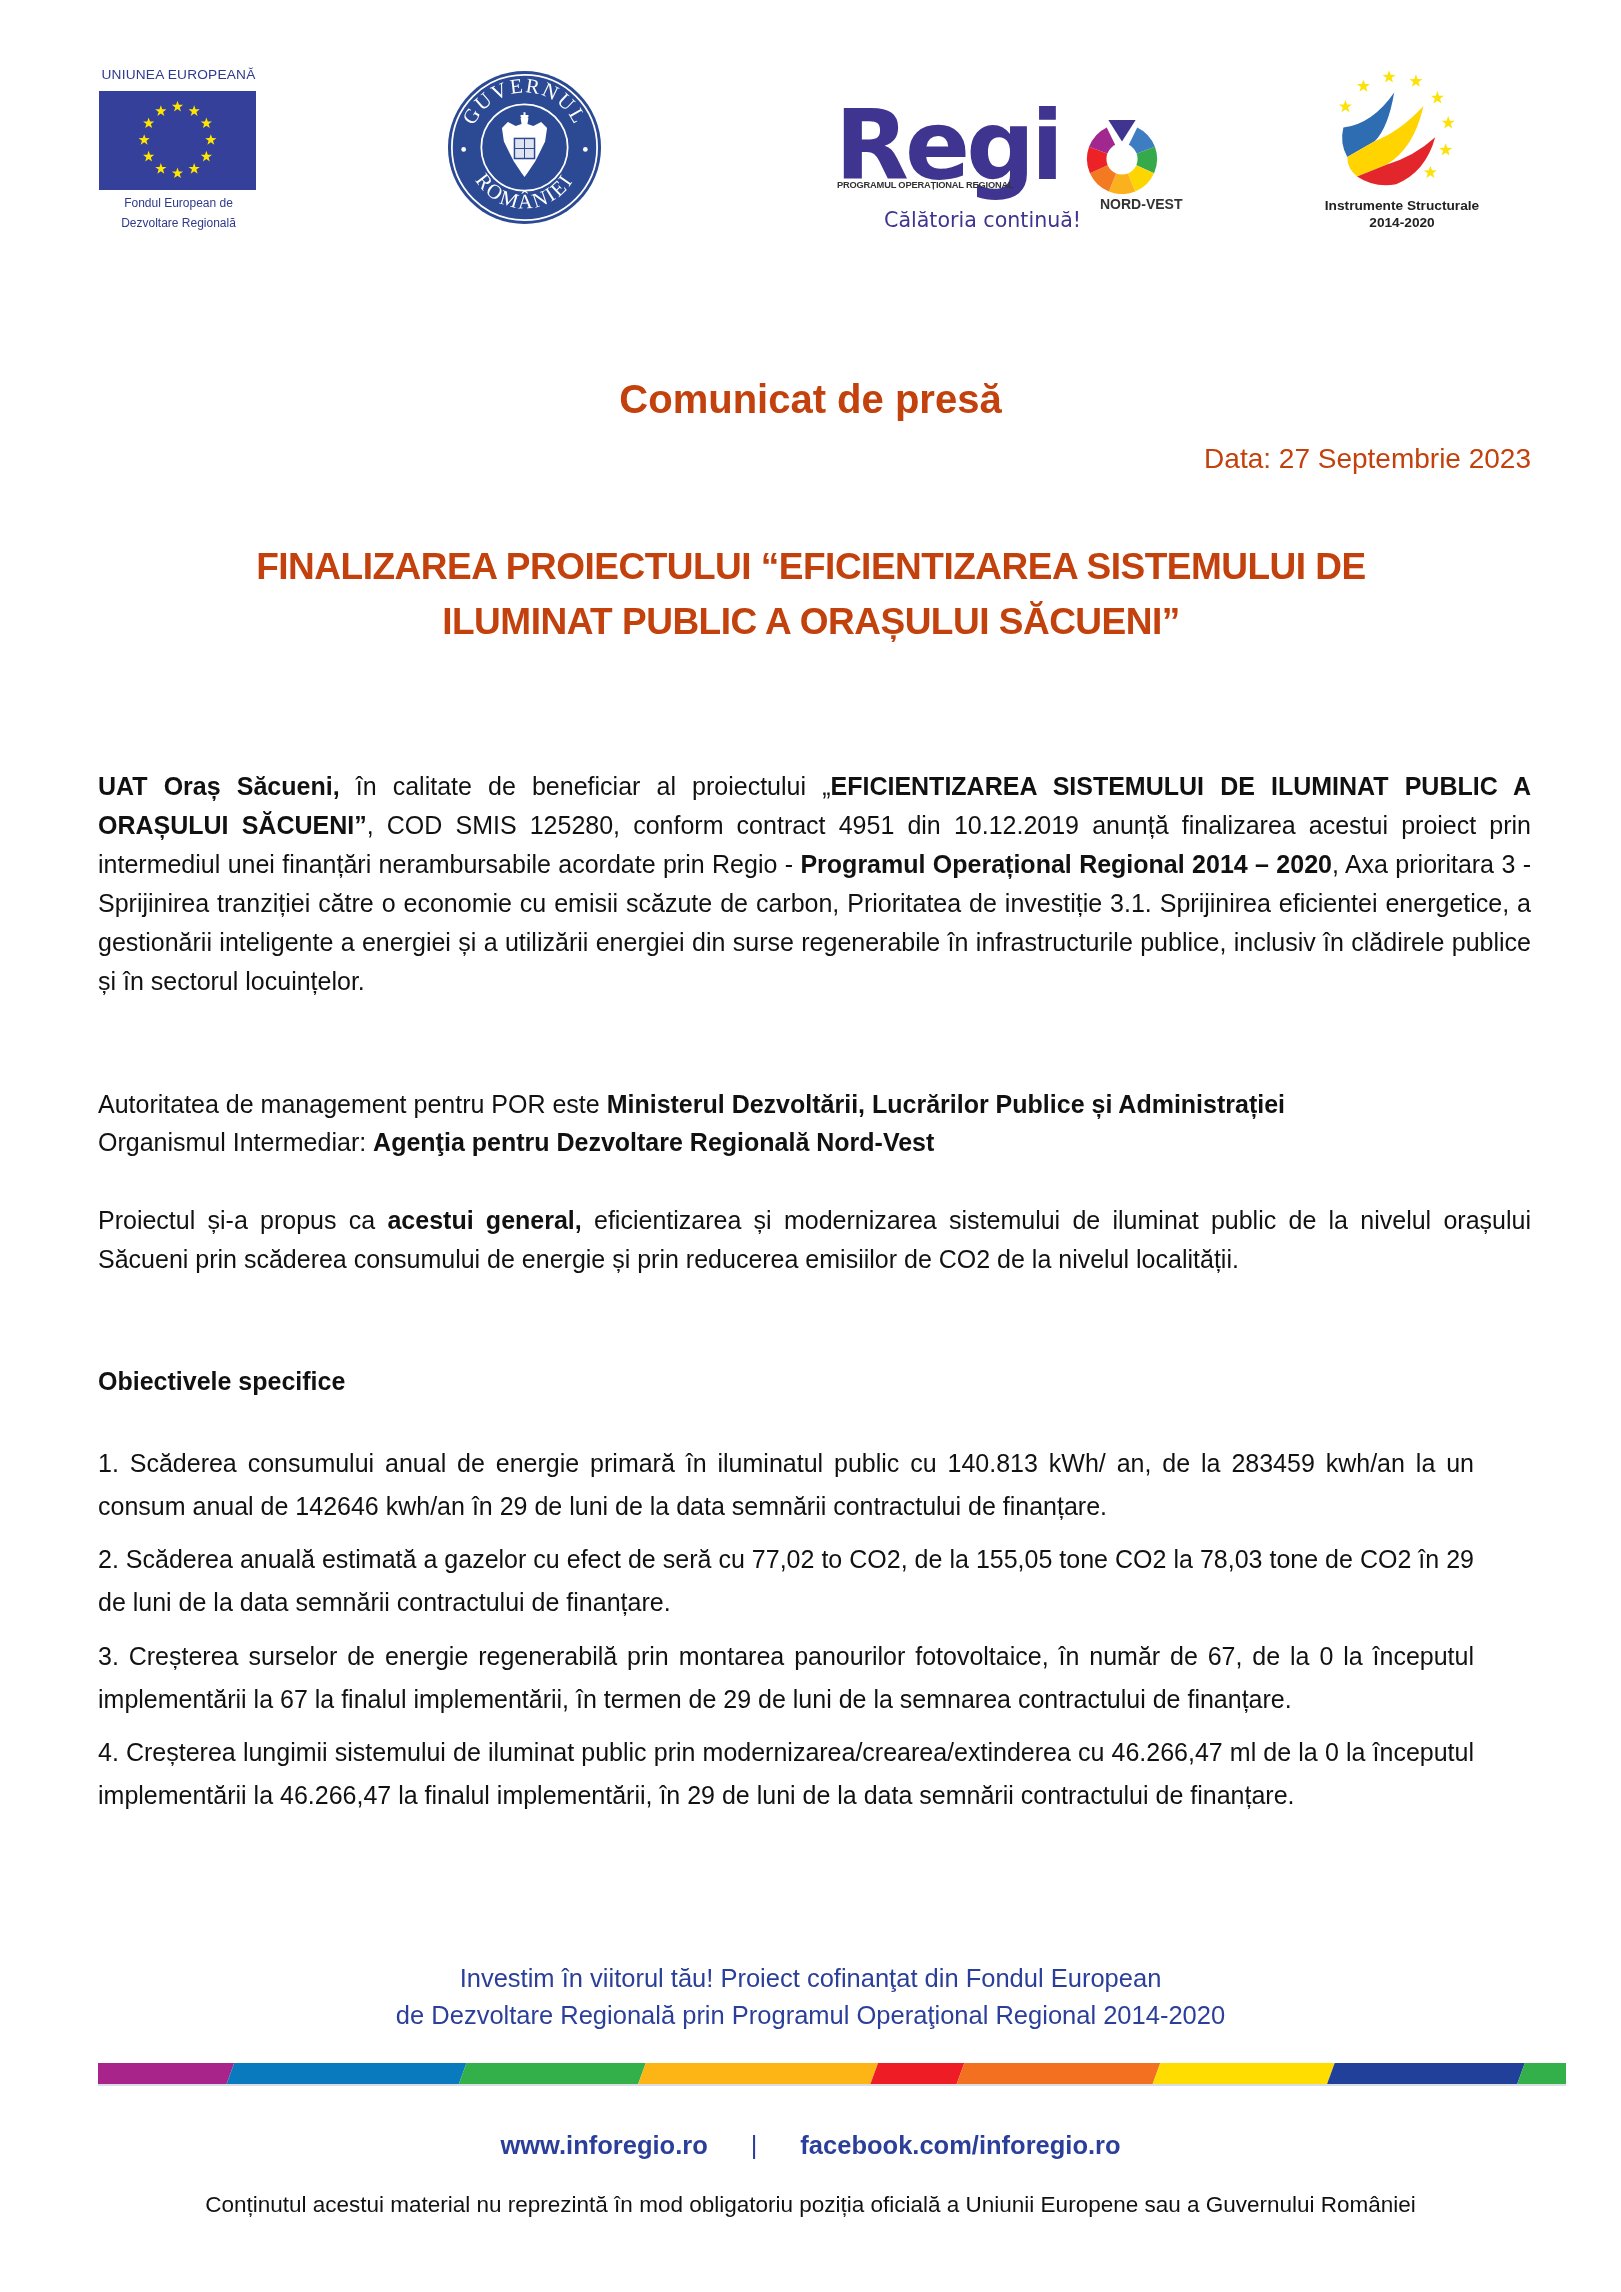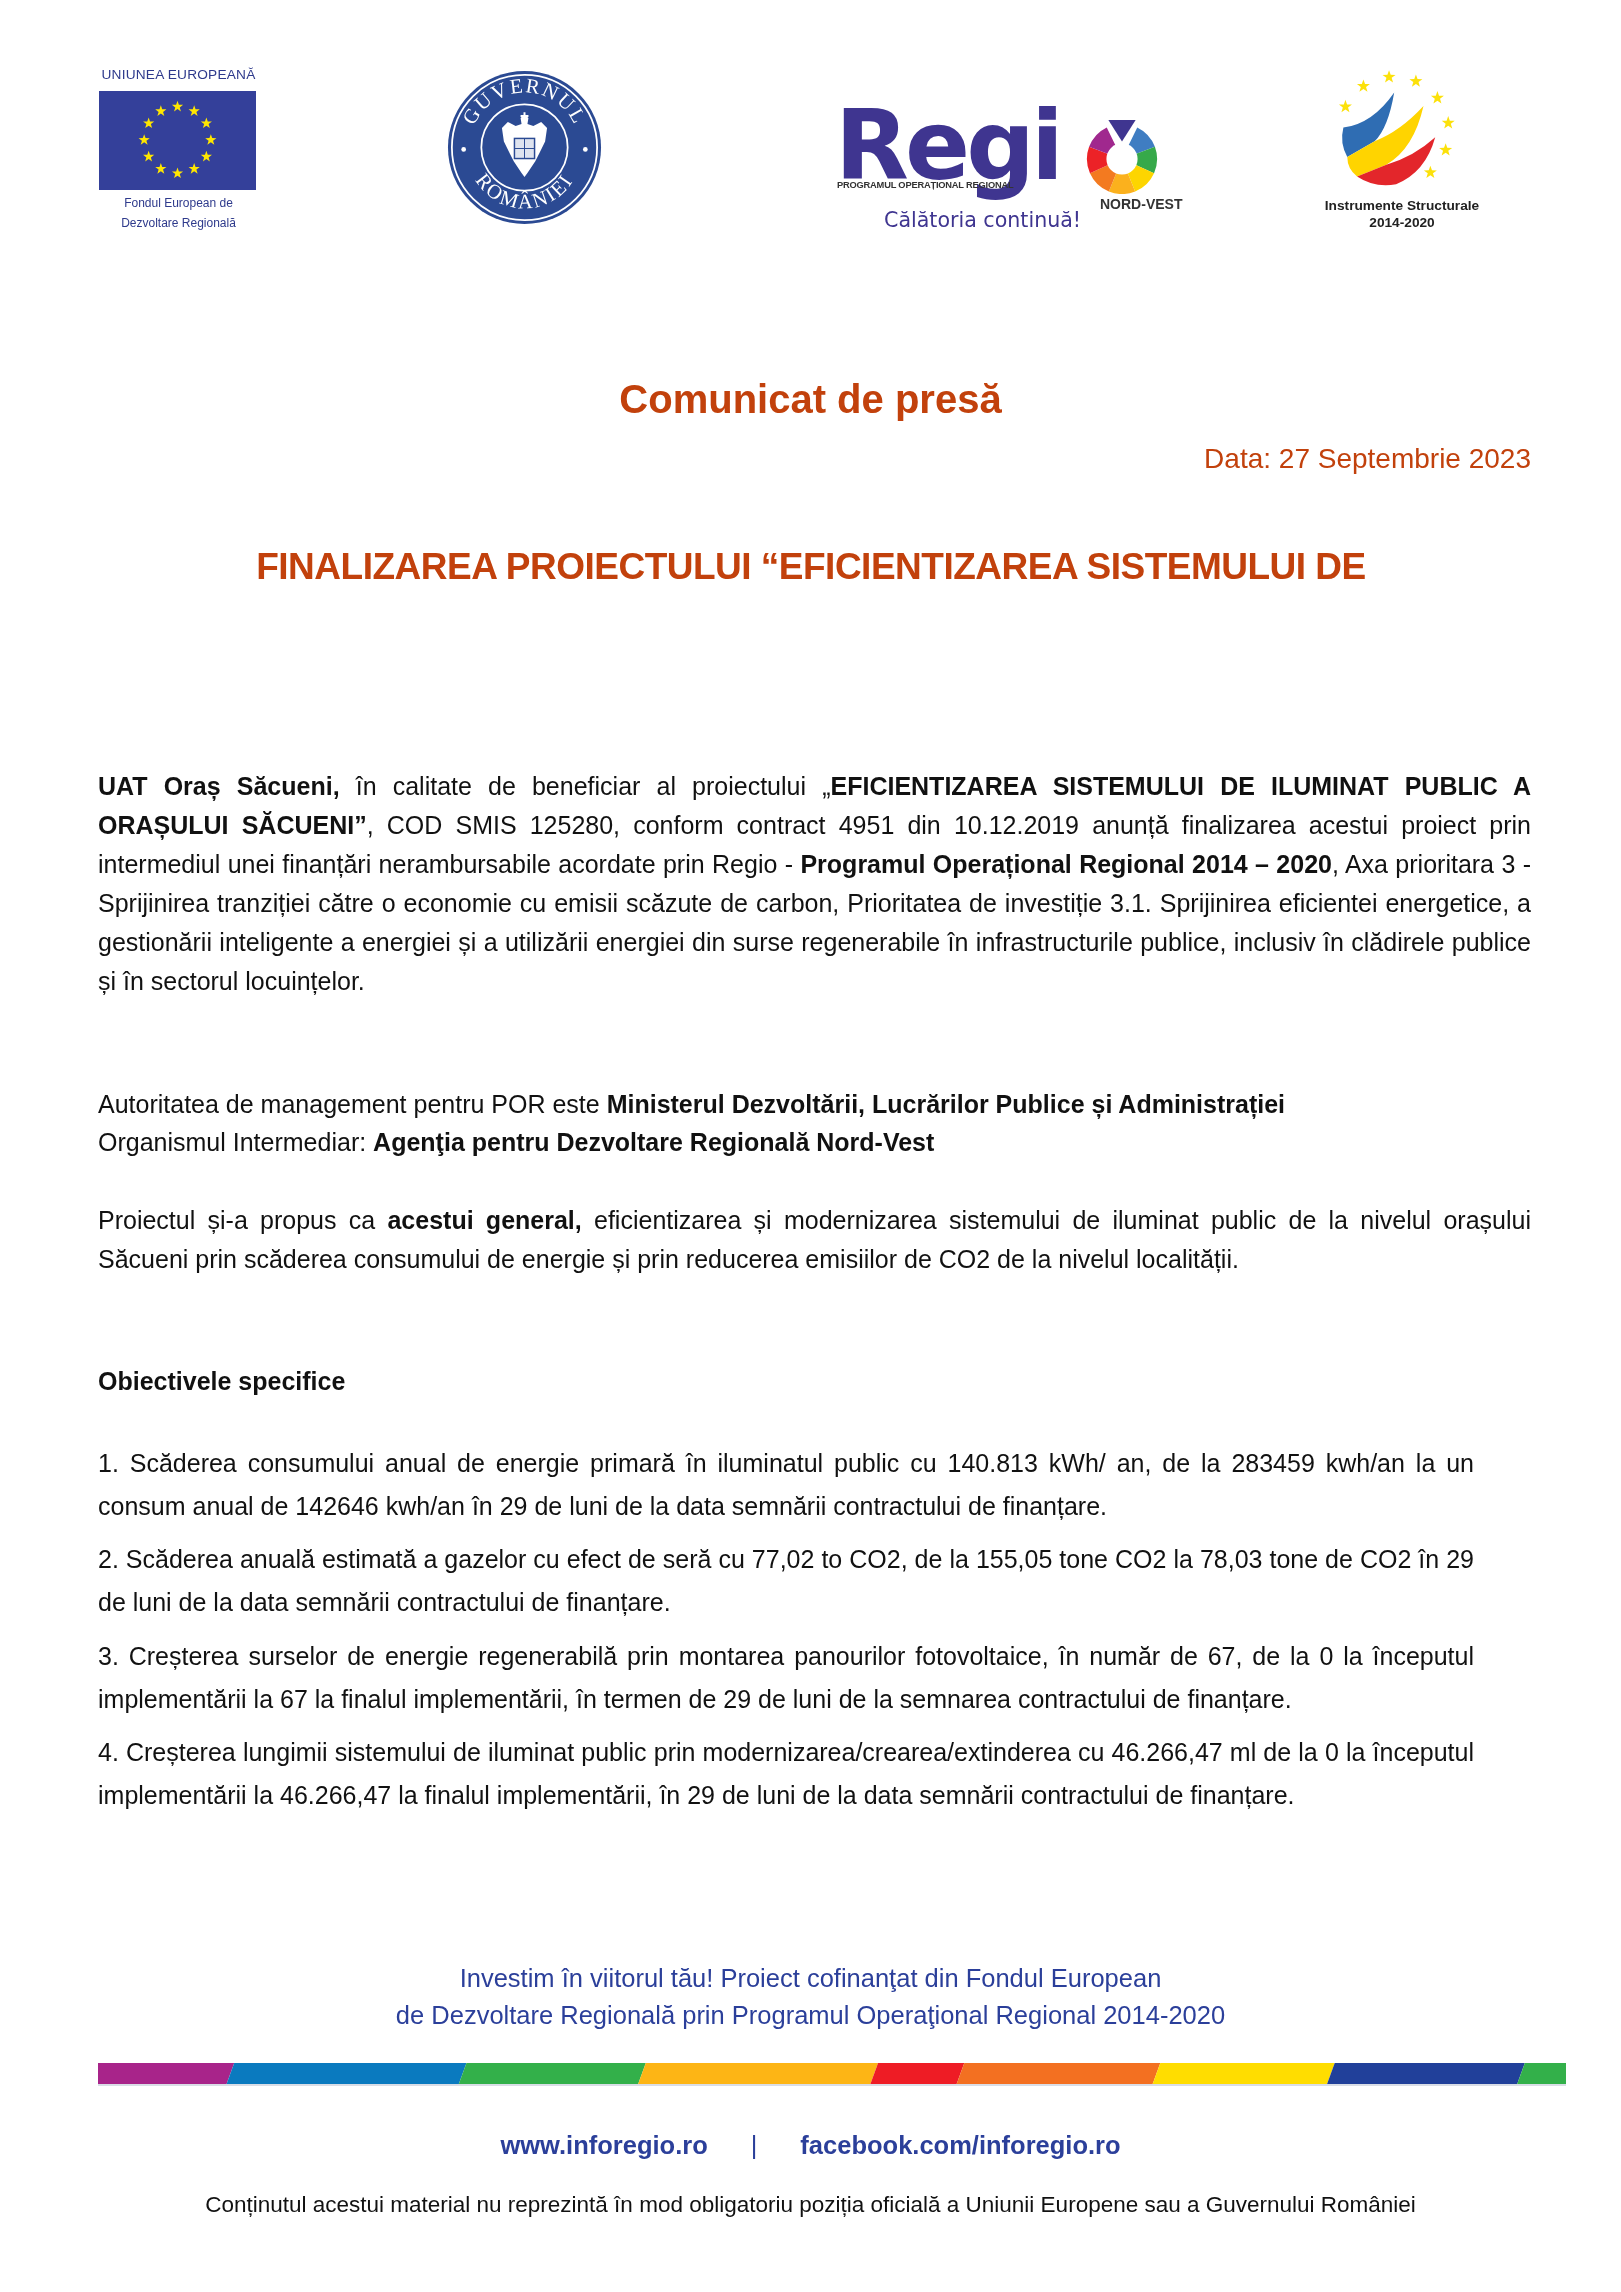--- a/index.html
+++ b/index.html
@@ -164,20 +164,21 @@
   <div class="is-caption">
     <div>Instrumente Structurale</div>
     <div>2014-2020</div>
   </div>
 </div>
 
 <div class="abs press-title blue">Comunicat de presă</div>
 <div class="abs press-date blue">Data: 27 Septembrie 2023</div>
 <div class="abs main-title blue">
   <div>FINALIZAREA PROIECTULUI “EFICIENTIZAREA SISTEMULUI DE</div>
+  <div>ILUMINAT PUBLIC A ORAȘULUI SĂCUENI”</div>
 </div>
 
 <div class="abs body-block just para1"><b>UAT Oraș Săcueni,</b><span> în calitate de beneficiar al proiectului „</span><b>EFICIENTIZAREA SISTEMULUI DE ILUMINAT PUBLIC A ORAȘULUI SĂCUENI”</b><span>, COD SMIS 125280, conform contract 4951 din 10.12.2019  anunță finalizarea acestui proiect prin intermediul unei finanțări nerambursabile acordate prin Regio - </span><b>Programul Operațional Regional 2014 – 2020</b><span>, Axa prioritara 3 - Sprijinirea tranziției către o economie cu emisii scăzute de carbon, Prioritatea de investiție 3.1. Sprijinirea eficientei energetice, a gestionării inteligente a energiei și a utilizării energiei din surse regenerabile în infrastructurile publice, inclusiv în clădirele publice și în sectorul locuințelor.</span></div>
 
 <div class="abs body-block para2">
   <div><span>Autoritatea de management pentru POR este </span><b>Ministerul Dezvoltării, Lucrărilor Publice și Administrației</b></div>
   <div><span>Organismul Intermediar: </span><b>Agenţia pentru Dezvoltare Regională Nord-Vest</b></div>
 </div>
 
 <div class="abs body-block just para3"><span>Proiectul și-a propus ca </span><b>acestui general,</b><span> eficientizarea și modernizarea sistemului de iluminat public de la nivelul orașului Săcueni prin scăderea consumului de energie și prin reducerea emisiilor de CO2 de la nivelul localității.</span></div>

